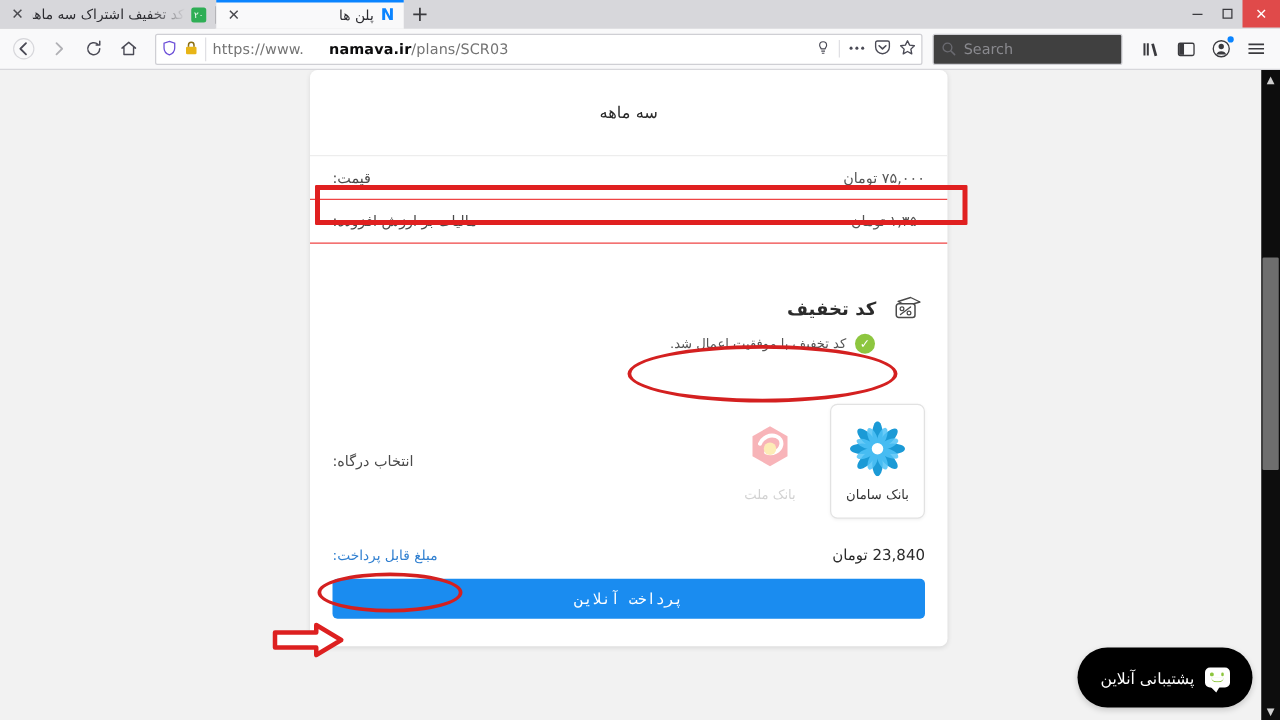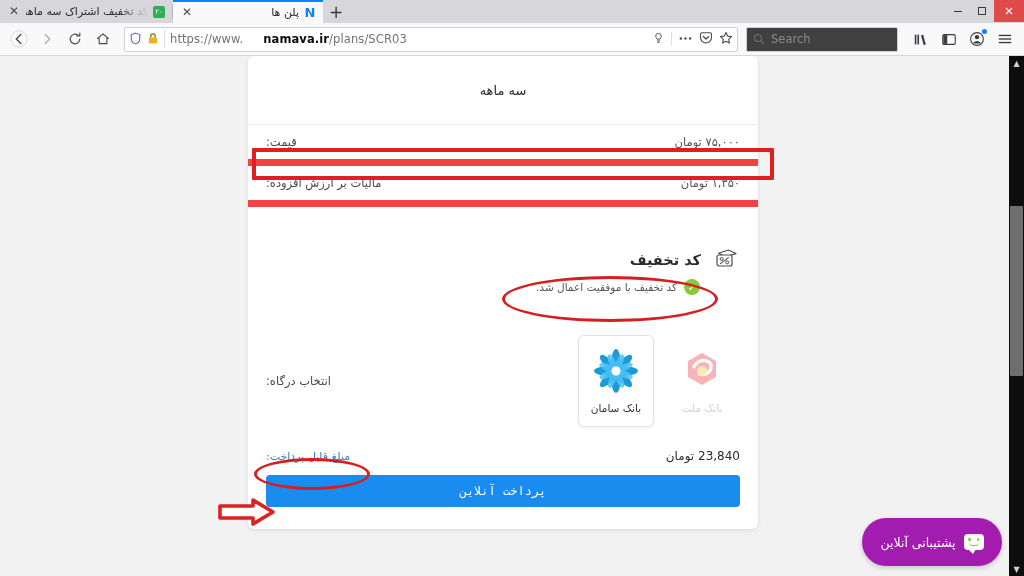--- a/index.html
+++ b/index.html
@@ -78,21 +78,21 @@
   .card {
     position:absolute; left:240px; top:0px; width:510px;
     background:#fff; border-radius:6px; box-shadow:0 1px 4px rgba(0,0,0,.10);
     overflow:hidden;
   }
   .card-title { text-align:center; font-size:13px; color:#2b2b2b; padding: 27px 0 26px; }
 
   .rows { border-top:1px solid #ededed; }
   .row {
     display:flex; align-items:center; justify-content:space-between;
-    padding: 10px 18px; border-bottom:7px solid #ef4444; font-size:11.5px; color:#4a4a4a;
+    padding: 10px 18px; border-bottom:1px solid #ef4444; font-size:11.5px; color:#4a4a4a;
   }
   .row .lbl { order:2; }
   .row .val { order:1; color:#555; }
 
   .pad { height: 34px; }
 
   
   .discount { padding: 6px 18px 24px; position:relative; }
   .discount-head { display:flex; align-items:center; justify-content:flex-start; gap:9px; }
   .discount-title { font-size:14.5px; color:#2b2b2b; font-weight:600; }
@@ -130,21 +130,21 @@
   .ann { position:absolute; pointer-events:none; }
   .ann-rect {
     border:4px solid #e02020; border-radius:1px;
   }
   .ann-ellipse { border:3.5px solid #d42020; border-radius:50%; }
   .ann-arrow svg { display:block; }
 
   
   .support {
     position:absolute; right:14px; bottom:10px; height:48px; min-width:140px;
-    background:#a21caf; border-radius:26px; display:flex; align-items:center;
+    background:#000000; border-radius:26px; display:flex; align-items:center;
     justify-content:center; gap:8px; color:#fff; font-size:12.5px; cursor:pointer;
     box-shadow:0 2px 5px rgba(0,0,0,.18); padding: 0 18px; direction:rtl;
   }
   .bubble { width:20px; height:16px; background:#fff; border-radius:4px; position:relative; flex:0 0 20px; }
   .bubble::after { content:""; position:absolute; left:4px; bottom:-4px; width:0; height:0; border-left:5px solid transparent; border-right:3px solid transparent; border-top:5px solid #fff; }
   .bubble i { position:absolute; width:2.5px; height:2.5px; background:#8dc63f; border-radius:50%; top:4px; }
   .bubble i.l { left:4.5px; } .bubble i.r { right:4.5px; }
   .bubble u { position:absolute; left:5px; bottom:4px; width:10px; height:4px; border-bottom:1.6px solid #8dc63f; border-radius:0 0 8px 8px; }
 
   
@@ -336,20 +336,30 @@
             <span class="discount-title">کد تخفیف</span>
           </div>
           <div class="discount-msg">
             <span class="check">✓</span>
             <span class="txt">کد تخفیف با موفقیت اعمال شد.</span>
           </div>
         </div>
 
         <div class="gateway">
           <div class="banks">
+            <div class="bank disabled">
+              <span class="logo">
+                <svg width="44" height="44" viewBox="0 0 44 44">
+                  <path d="M22 4l14 8v16l-14 8-14-8V12z" fill="#ef5a64"></path>
+                  <path d="M14 18c2-5 8-8 13-6 3 1.2 4.6 4 4 7-1 5-7 8-12 6" fill="none" stroke="#fff" stroke-width="3.2" stroke-linecap="round"></path>
+                  <circle cx="22" cy="22" r="5" fill="#fbd45e"></circle>
+                </svg>
+              </span>
+              <span class="bname">بانک ملت</span>
+            </div>
             <div class="bank selected">
               <span class="logo">
                 <svg width="44" height="44" viewBox="0 0 44 44">
                   <g transform="translate(22,22)">
                     <g fill="#1b9ad6">
                       <ellipse cx="0" cy="-12" rx="4.2" ry="10"></ellipse>
                       <ellipse cx="0" cy="-12" rx="4.2" ry="10" transform="rotate(45)"></ellipse>
                       <ellipse cx="0" cy="-12" rx="4.2" ry="10" transform="rotate(90)"></ellipse>
                       <ellipse cx="0" cy="-12" rx="4.2" ry="10" transform="rotate(135)"></ellipse>
                       <ellipse cx="0" cy="-12" rx="4.2" ry="10" transform="rotate(180)"></ellipse>
@@ -366,30 +376,20 @@
                       <ellipse cx="0" cy="-10" rx="3.4" ry="8" transform="rotate(247)"></ellipse>
                       <ellipse cx="0" cy="-10" rx="3.4" ry="8" transform="rotate(292)"></ellipse>
                       <ellipse cx="0" cy="-10" rx="3.4" ry="8" transform="rotate(337)"></ellipse>
                     </g>
                     <circle cx="0" cy="0" r="4.6" fill="#fff"></circle>
                   </g>
                 </svg>
               </span>
               <span class="bname">بانک سامان</span>
             </div>
-            <div class="bank disabled">
-              <span class="logo">
-                <svg width="44" height="44" viewBox="0 0 44 44">
-                  <path d="M22 4l14 8v16l-14 8-14-8V12z" fill="#ef5a64"></path>
-                  <path d="M14 18c2-5 8-8 13-6 3 1.2 4.6 4 4 7-1 5-7 8-12 6" fill="none" stroke="#fff" stroke-width="3.2" stroke-linecap="round"></path>
-                  <circle cx="22" cy="22" r="5" fill="#fbd45e"></circle>
-                </svg>
-              </span>
-              <span class="bname">بانک ملت</span>
-            </div>
           </div>
           <div class="gateway-label">انتخاب درگاه:</div>
         </div>
 
         <div class="payable">
           <span class="payable-val">23,840 تومان</span>
           <span class="payable-label">مبلغ قابل پرداخت:</span>
         </div>
 
         <div class="paybtn-wrap">

